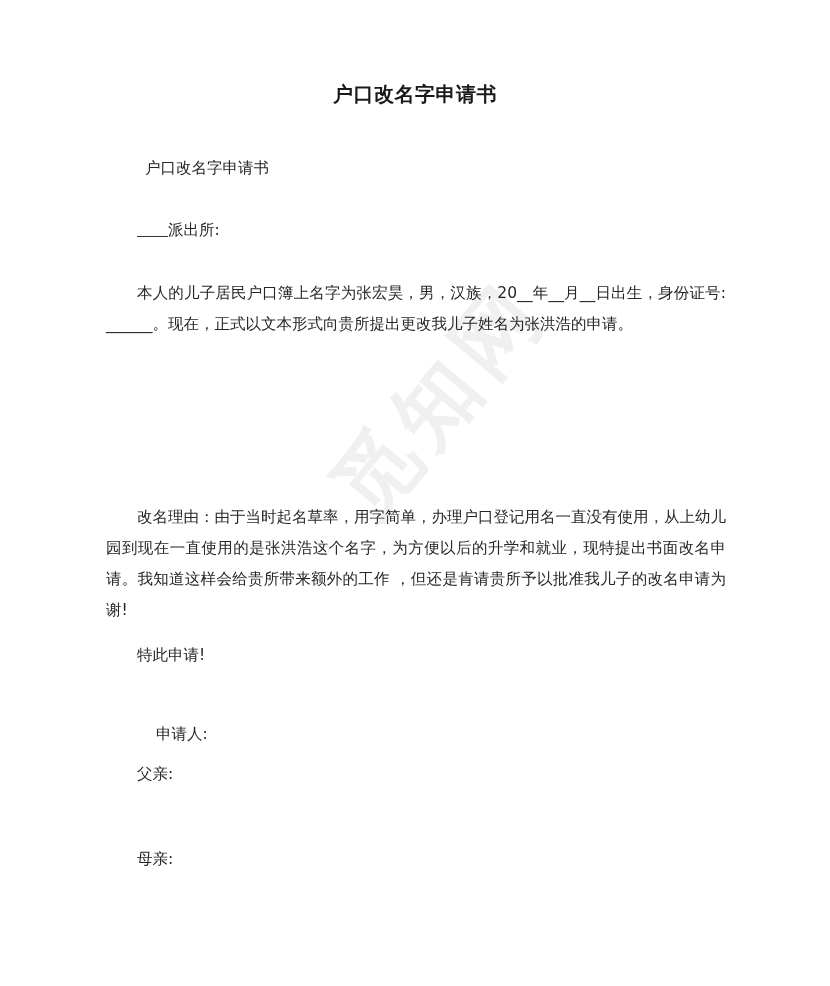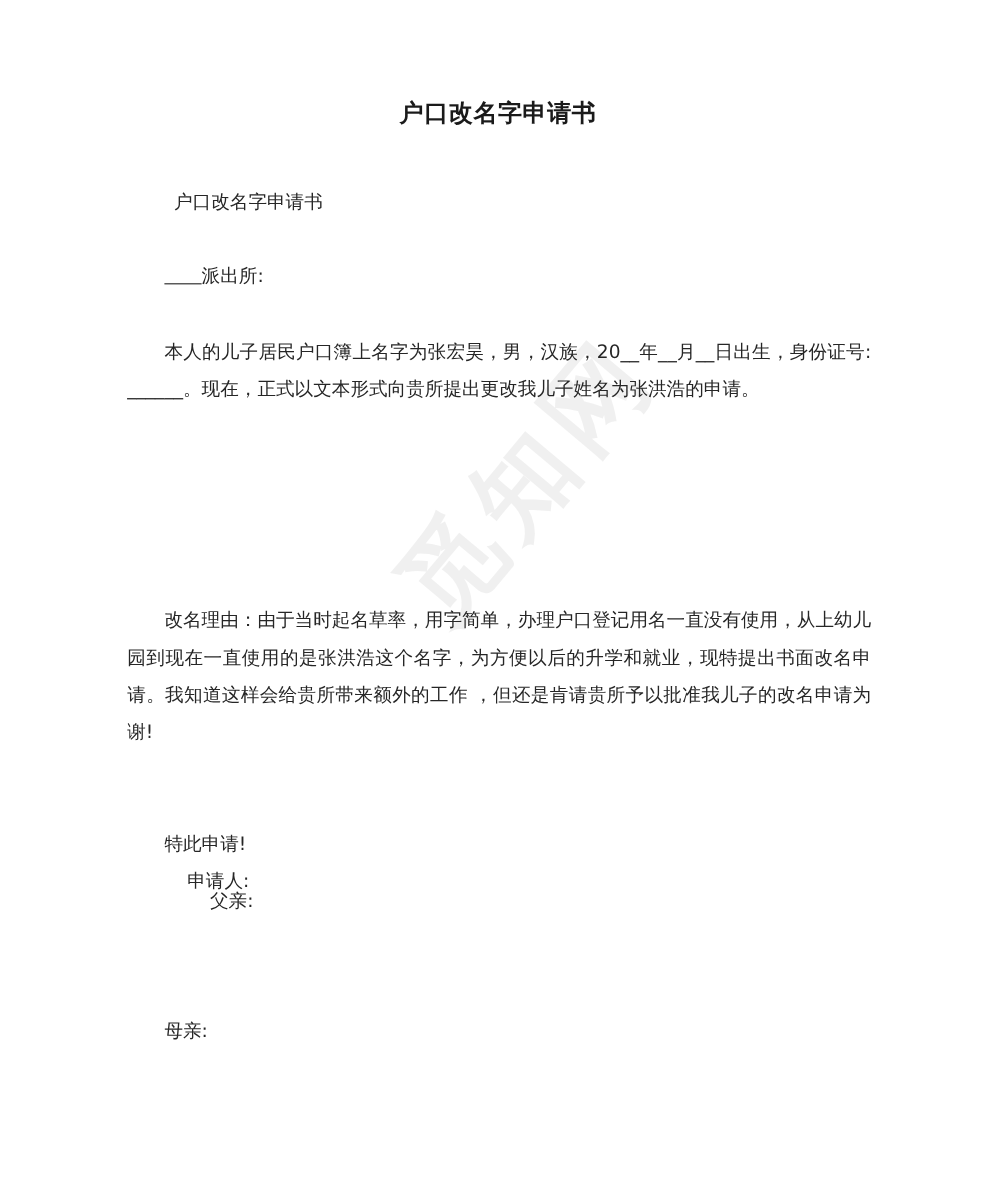--- a/index.html
+++ b/index.html
@@ -83,21 +83,21 @@
 
   <div class="line" style="left:137px; top:219px;">
     <span style="text-decoration: underline; color: transparent; text-decoration-color:#333;">____</span><span>派出所:</span>
   </div>
 
   <div class="para" style="top:278px;">本人的儿子居民户口簿上名字为张宏昊，男，汉族，20__年__月__日出生，身份证号: ______。现在，正式以文本形式向贵所提出更改我儿子姓名为张洪浩的申请。</div>
 
 
   <div class="para" style="top:502px;">改名理由：由于当时起名草率，用字简单，办理户口登记用名一直没有使用，从上幼儿园到现在一直使用的是张洪浩这个名字，为方便以后的升学和就业，现特提出书面改名申请。我知道这样会给贵所带来额外的工作 ，但还是肯请贵所予以批准我儿子的改名申请为谢!</div>
 
-  <div class="line" style="left:137px; top:692px;text-align:center;">特此申请!</div>
+  <div class="line" style="left:137px; top:644px;text-align:center;">特此申请!</div>
 
   <div class="line" style="left:156px; top:723px;">申请人:</div>
 
-  <div class="line" style="left:137px; top:740px;margin-left:38px;">父亲:</div>
+  <div class="line" style="left:137px; top:763px;">父亲:</div>
 
   <div class="line" style="left:137px; top:848px;">母亲:</div>
 
 </div>
 
 </body></html>

